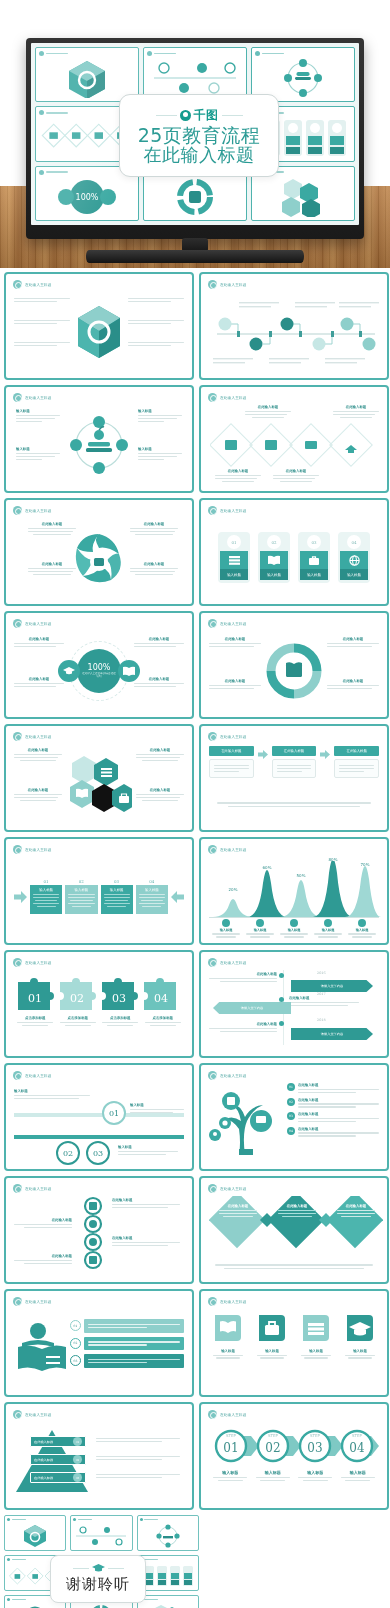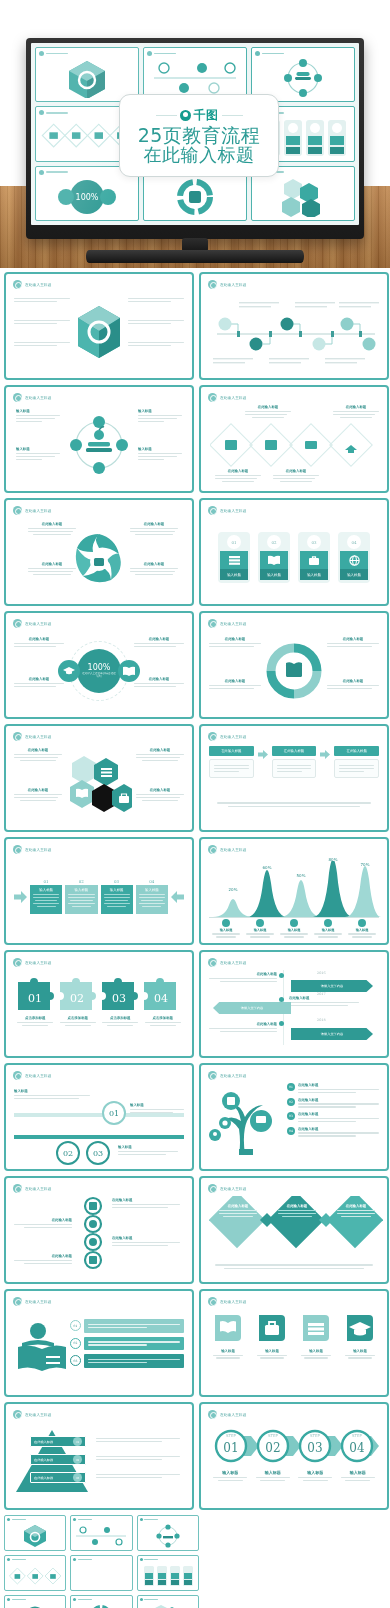--- a/index.html
+++ b/index.html
@@ -1467,13 +1467,24 @@
           <svg width="34" height="24" viewBox="0 0 34 24">
             <polygon points="10,1 16,4 16,11 10,14 4,11 4,4" fill="#c6e7e5"></polygon>
             <polygon points="21,3 27,6 27,13 21,16 15,13 15,6" fill="#3aa9a2"></polygon>
             <polygon points="9,12 15,15 15,22 9,25 3,22 3,15" fill="#8ecfcb"></polygon>
             <polygon points="22,14 28,17 28,24 22,27 16,24 16,17" fill="#2a8e89"></polygon>
           </svg>
         </div>
       </div>
   </div>
 
+  <div class="thanks-card">
+    <div class="thanks-mark">
+      <span class="thanks-rule"></span>
+      <svg width="13" height="9" viewBox="0 0 13 9">
+          <path d="M6.5 0 L13 3 L6.5 6 L0 3Z" fill="#3aa9a2"></path>
+          <path d="M3 4 V6.8 q3.5 1.6 7 0 V4" fill="#3aa9a2"></path>
+        </svg>
+      <span class="thanks-rule"></span>
+    </div>
+    <div class="thanks-text">谢谢聆听</div>
+  </div>
 </div>
 
 </body></html>

